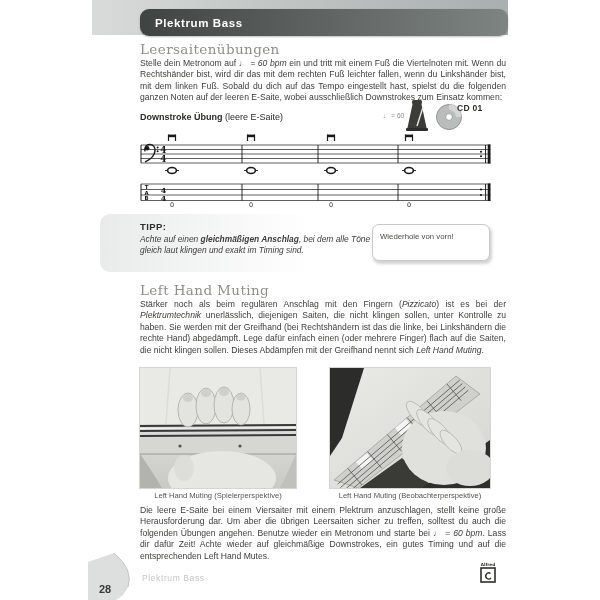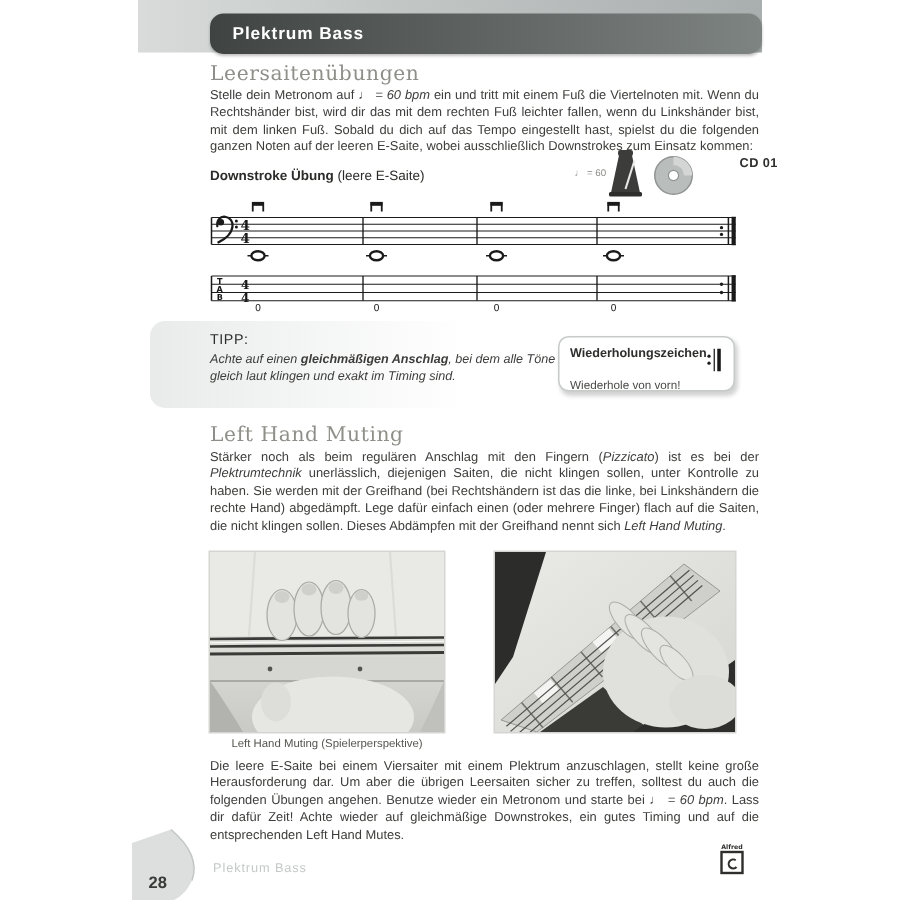--- a/index.html
+++ b/index.html
@@ -22,21 +22,21 @@
 
   
   .ex-title{font-size:9px;color:#2b2b29;}
   .ex-title b{font-weight:bold;}
   .tempo-mark{font-size:6.5px;color:#8a8a86;}
   .cd-label{font-size:8.5px;font-weight:bold;color:#2f2f2d;letter-spacing:.3px;}
 
   
   .tipp-band{left:100px;top:214px;width:280px;height:58px;border-radius:10px;
     background:linear-gradient(90deg,#e9ebea 0%,rgba(233,235,234,0) 75%);}
-  .tipp-head{font-size:9.5px;font-weight:normal;color:#2e2e2c;letter-spacing:.4px;text-align:center;}
+  .tipp-head{font-size:9.5px;font-weight:bold;color:#2e2e2c;letter-spacing:.4px;text-align:center;}
   .tipp-text{font-size:8.4px;line-height:11px;color:#3d3d3b;font-style:italic;margin:0;}
 
   
   .repeat-box{left:372px;top:224px;width:118px;height:37px;background:#ffffff;border:1px solid #c6cac9;
     border-radius:7px;box-shadow:1.5px 2.5px 3px rgba(0,0,0,.18);padding:5px 7px;box-sizing:border-box;}
   .rb-title{font-size:8.4px;font-weight:bold;color:#2e2e2c;}
   .rb-sub{font-size:7.8px;color:#4a4a48;margin-top:2px;}
 
   
   .photo{top:368px;height:120px;outline:1px solid #d5d5d1;}
@@ -67,21 +67,21 @@
     <rect x="8" y="0" width="10" height="4" rx="1.5" fill="#3c3c3a"></rect>
     <line x1="13" y1="26" x2="19" y2="7" stroke="#e8e8e6" stroke-width="1.4"></line>
     <rect x="2" y="28" width="22" height="3" rx="1" fill="#2e2e2c"></rect>
   </svg>
 
   <svg class="abs" style="left:435px;top:103px;" width="28" height="28" viewBox="0 0 28 28">
     <circle cx="14" cy="14" r="12.5" fill="#b9bdbc" stroke="#8f9492" stroke-width="1"></circle>
     <path d="M14,1.5 A12.5,12.5 0 0 1 26.5,14 L21,14 A7,7 0 0 0 14,7 Z" fill="#d3d6d5"></path>
     <circle cx="14" cy="14" r="3.4" fill="#ffffff" stroke="#8f9492" stroke-width="0.8"></circle>
   </svg>
-  <span class="abs cd-label" style="left:457px;top:103px;margin-left:36px;">CD 01</span>
+  <span class="abs cd-label" style="left:457px;top:103px;">CD 01</span>
 
   <svg id="notation-svg" class="abs" style="left:130px;top:128px;" width="375" height="85" viewBox="130 128 375 85">
 
     <g>
       <circle cx="147.2" cy="148.2" r="2.2" fill="#1a1a1a"></circle>
       <path d="M144.9,150.8 C144.2,146.6 147.0,144.1 150.1,144.5 C153.6,145.0 155.4,147.8 155.0,151.0
                C154.4,155.5 150.4,159.5 145.6,161.6" fill="none" stroke="#1a1a1a" stroke-width="1.5" stroke-linecap="round"></path>
       <circle cx="157.6" cy="147.4" r="1" fill="#1a1a1a"></circle>
       <circle cx="157.6" cy="151.3" r="1" fill="#1a1a1a"></circle>
     </g>
@@ -141,29 +141,20 @@
       <line x1="402" y1="170.5" x2="416" y2="170.5" stroke="#1a1a1a" stroke-width="0.9"></line>
       <ellipse cx="409" cy="170.5" rx="4.4" ry="3" fill="#ffffff" stroke="#1a1a1a" stroke-width="1.6"></ellipse>
       <text x="409" y="207.3" text-anchor="middle" font-size="6.4" font-family="DejaVu Sans, sans-serif" font-weight="normal" fill="#1a1a1a">0</text>
     </svg>
 
   <div class="abs tipp-band"></div>
   <div class="abs tipp-head" style="left:140px;top:221px;">TIPP:</div>
   <p class="abs tipp-text" style="left:140px;top:234px;width:232px;"><span>Achte auf einen </span><span class="bold-it">gleichmäßigen Anschlag</span><span>, bei dem alle Töne gleich laut klingen und exakt im Timing sind.</span></p>
 
   <div class="abs repeat-box">
-    <div style="display:flex;align-items:flex-start;justify-content:space-between;">
-      <span class="rb-title">Wiederholungszeichen</span>
-      <svg width="13" height="20" viewBox="0 0 13 20">
-        <circle cx="2" cy="7" r="1.3" fill="#1a1a1a"></circle>
-        <circle cx="2" cy="12.5" r="1.3" fill="#1a1a1a"></circle>
-        <line x1="6.2" y1="1" x2="6.2" y2="19" stroke="#1a1a1a" stroke-width="1"></line>
-        <rect x="8.6" y="1" width="2.8" height="18" fill="#1a1a1a"></rect>
-      </svg>
-    </div>
     <div class="rb-sub">Wiederhole von vorn!</div>
   </div>
 
   <h2 class="abs sec-heading" style="left:140px;top:282px;">Left Hand Muting</h2>
   <p class="abs body-p" style="left:140px;top:299px;width:366px;"><span>Stärker noch als beim regulären Anschlag mit den Fingern (</span><span class="it">Pizzicato</span><span>) ist es bei der </span><span class="it">Plektrumtechnik</span><span> unerlässlich, diejenigen Saiten, die nicht klingen sollen, unter Kontrolle zu haben. Sie werden mit der Greifhand (bei Rechtshändern ist das die linke, bei Linkshändern die rechte Hand) abgedämpft. Lege dafür einfach einen (oder mehrere Finger) flach auf die Saiten, die nicht klingen sollen. Dieses Abdämpfen mit der Greifhand nennt sich </span><span class="it">Left Hand Muting</span><span>.</span></p>
 
   <div class="abs photo" style="left:140px;width:156px;">
     <svg width="156" height="120" viewBox="0 0 156 120">
       <defs>
         <linearGradient id="lpbg" x1="0" y1="0" x2="0" y2="1">
@@ -251,20 +242,21 @@
         <ellipse cx="88" cy="46" rx="6.5" ry="16" transform="rotate(-42 88 46)"></ellipse>
         <ellipse cx="99" cy="55" rx="6.5" ry="17" transform="rotate(-42 99 55)"></ellipse>
         <ellipse cx="110" cy="64" rx="6.5" ry="17" transform="rotate(-42 110 64)"></ellipse>
         <ellipse cx="121" cy="74" rx="6" ry="15" transform="rotate(-42 121 74)"></ellipse>
       </g>
       <ellipse cx="140" cy="100" rx="24" ry="18" fill="#dcdcd8"></ellipse>
     </svg>
   </div>
 
   <div class="abs caption" style="left:140px;width:156px;">Left Hand Muting (Spielerperspektive)</div>
+  <div class="abs caption" style="left:330px;width:160px;">Left Hand Muting (Beobachterperspektive)</div>
 
   <p class="abs body-p" style="left:140px;top:505px;width:366px;"><span>Die leere E-Saite bei einem Viersaiter mit einem Plektrum anzuschlagen, stellt keine große Herausforderung dar. Um aber die übrigen Leersaiten sicher zu treffen, solltest du auch die folgenden Übungen angehen. Benutze wieder ein Metronom und starte bei </span><span class="it">♩ = 60 bpm</span><span>. Lass dir dafür Zeit! Achte wieder auf gleichmäßige Downstrokes, ein gutes Timing und auf die entsprechenden Left Hand Mutes.</span></p>
 
   <svg class="abs" style="left:86px;top:550px;" width="56" height="50" viewBox="0 0 56 50">
     <path d="M2,12 L28,3 Q48,20 42,37 Q38,46 30,50 L2,50 Z" fill="#dcdfde"></path>
     <path d="M28,3 Q48,20 42,37" fill="none" stroke="#c2c6c5" stroke-width="1"></path>
   </svg>
   <span class="abs page-num" style="left:99px;top:571px;margin-top:12px;">28</span>
   <span class="abs footer-title" style="left:142px;top:573px;">Plektrum Bass</span>
 

